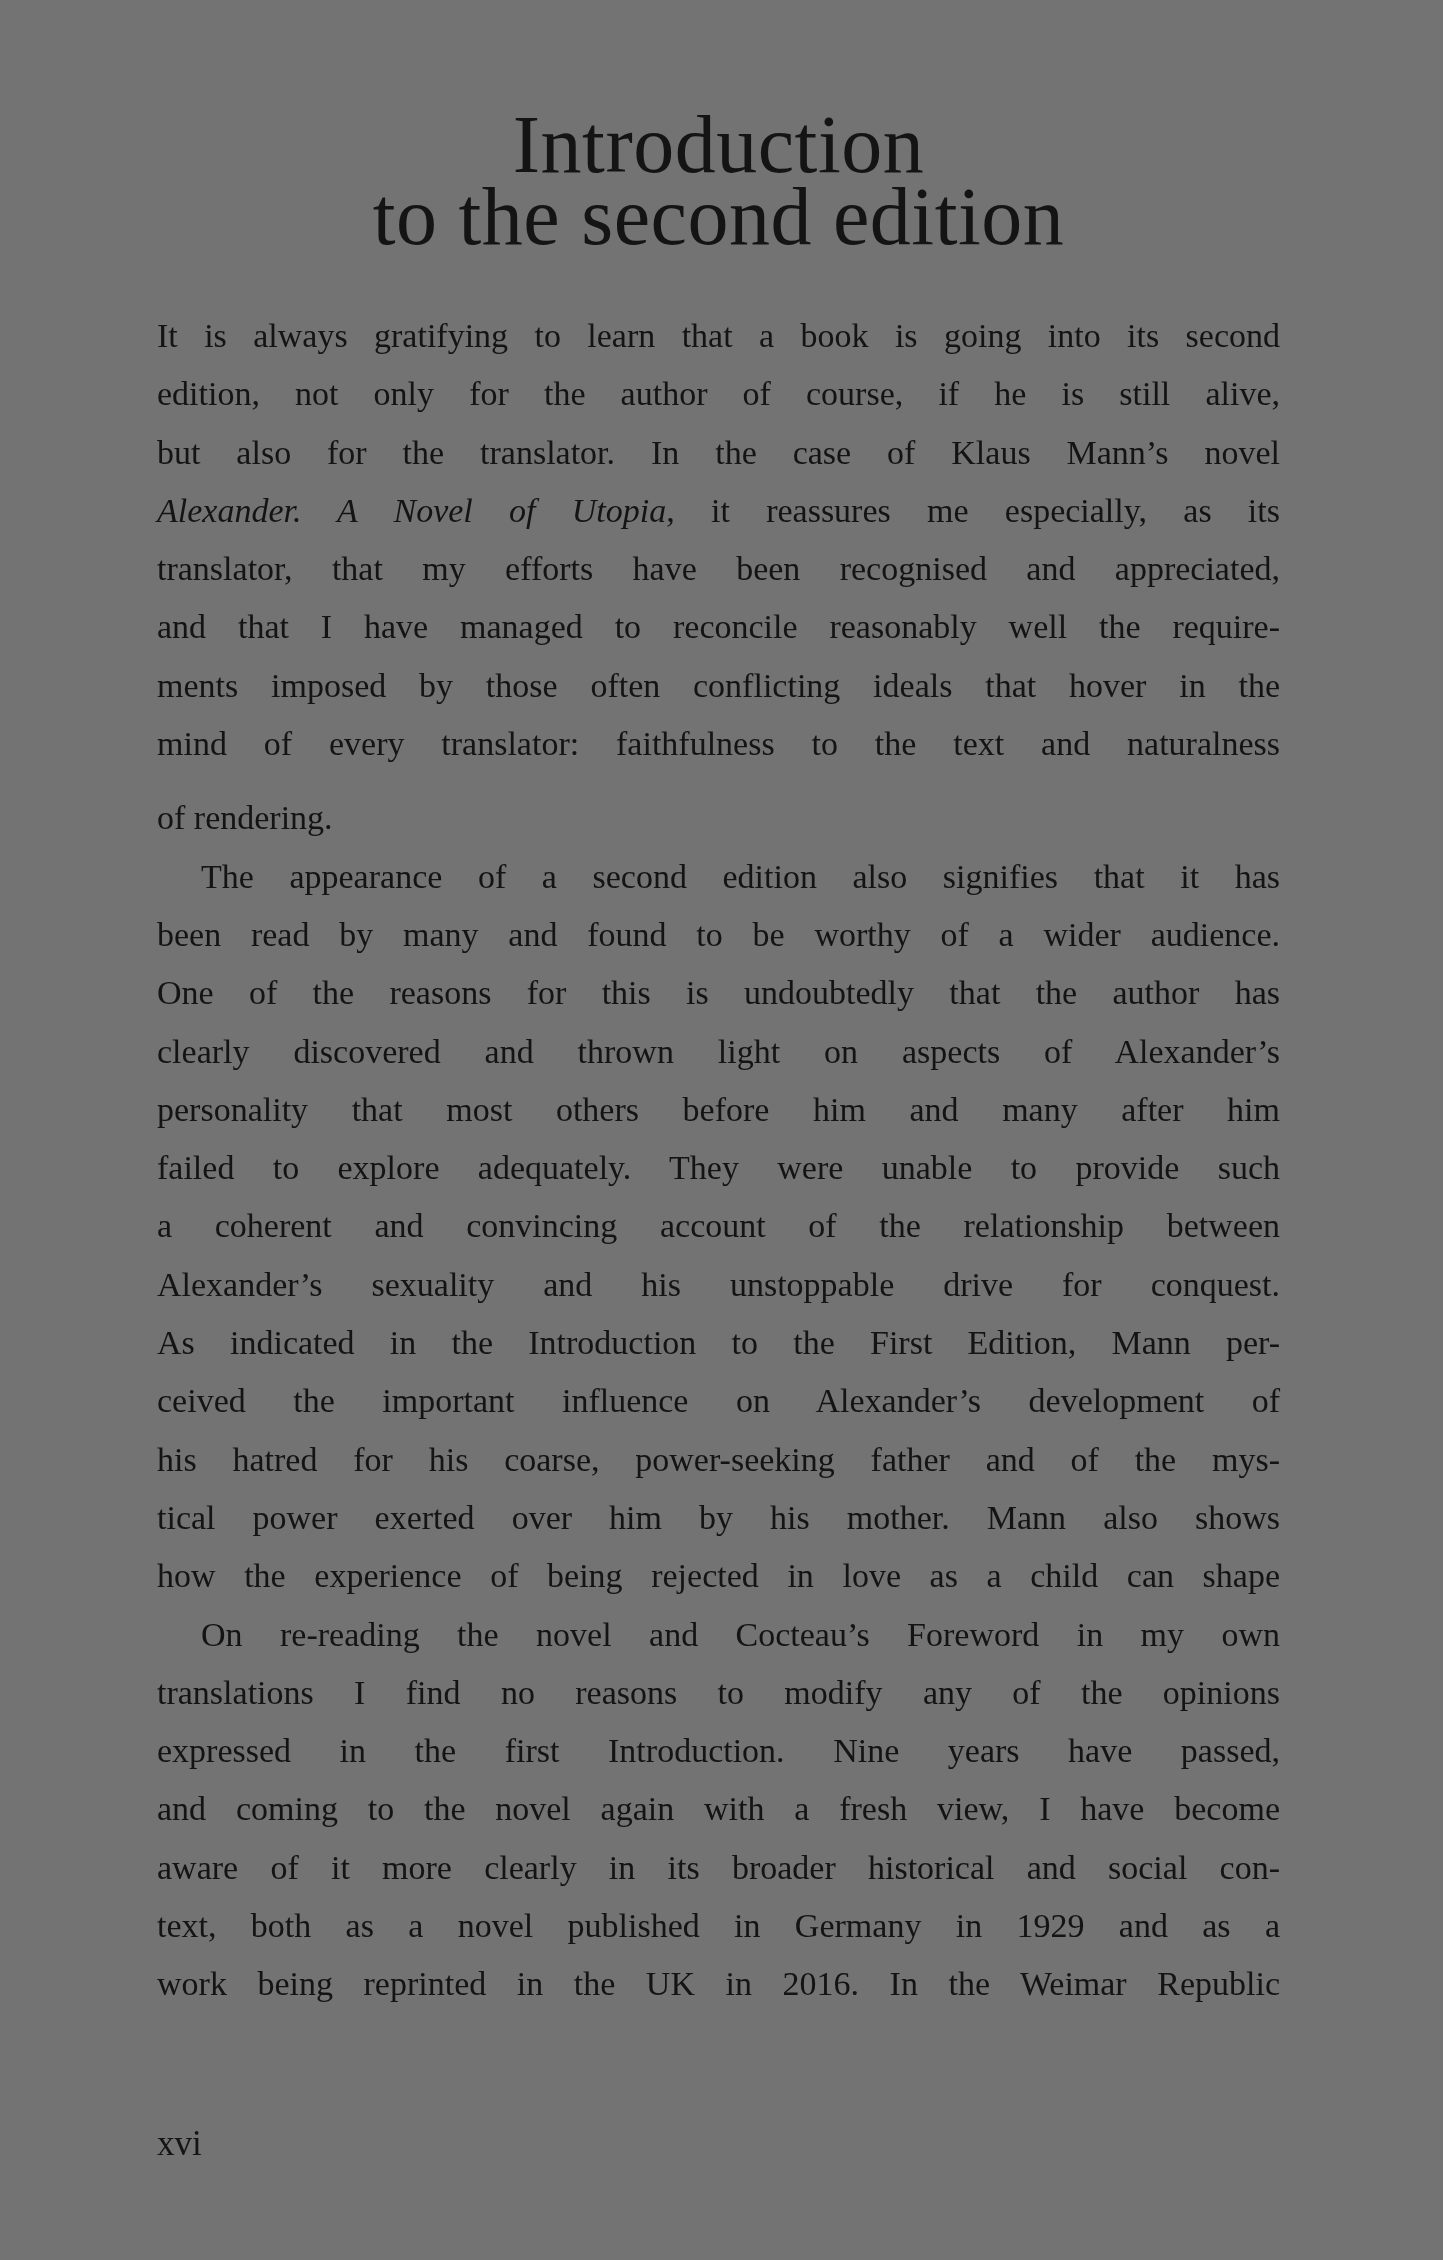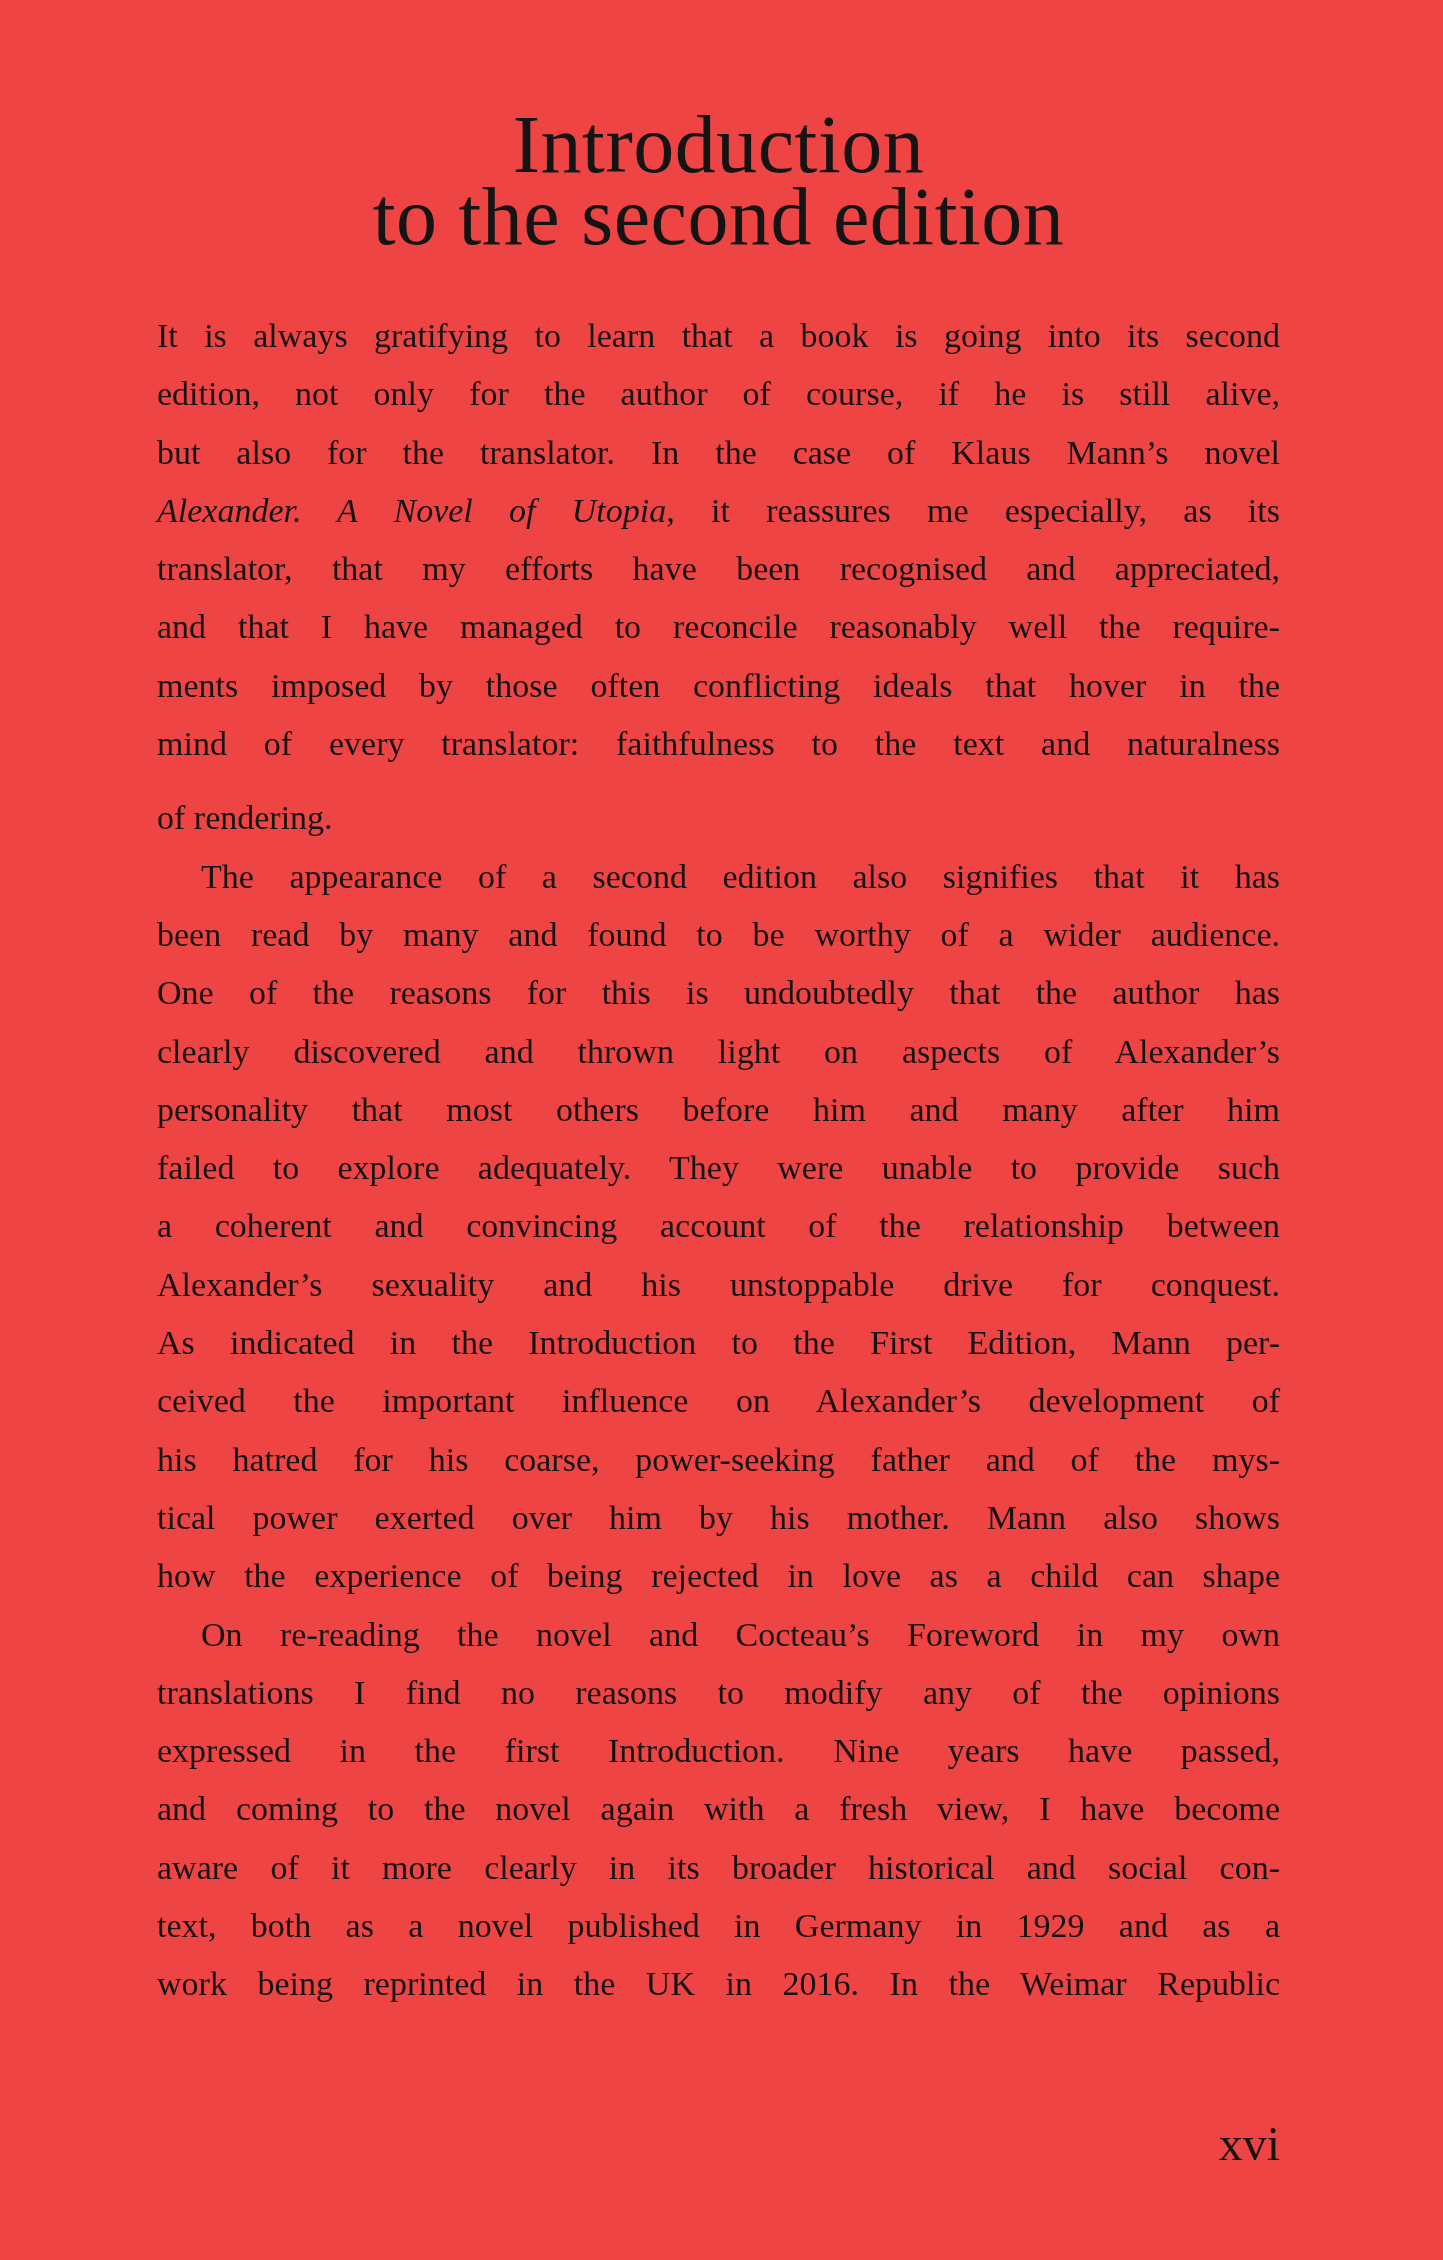--- a/index.html
+++ b/index.html
@@ -4,21 +4,21 @@
 <style>
   html, body {
     margin: 0;
     padding: 0;
     background: #ffffff;
   }
   .page {
     position: relative;
     width: 1443px;
     height: 2260px;
-    background: #ef4444;
+    background: #737373;
     color: #141414;
     font-family: "Liberation Serif", "DejaVu Serif", serif;
     overflow: hidden;
   }
   .chapter-title {
     position: absolute;
     top: 109px;
     left: 157px;
     width: 1123px;
     text-align: center;
@@ -49,22 +49,22 @@
   }
   .italic {
     font-style: italic;
     font-family: Liberation Serif, serif;
   }
   .folio {
     position: absolute;
     top: 2124px;
     left: 157px;
     width: 1123px;
-    text-align: right;
-    font-size: 48px;
+    text-align: left;
+    font-size: 35px;
     line-height: 40px;
   }
 </style>
 </head>
 <body>
 
 <div class="page">
 
   <header class="chapter-title">
     <div class="title-line">Introduction</div>

